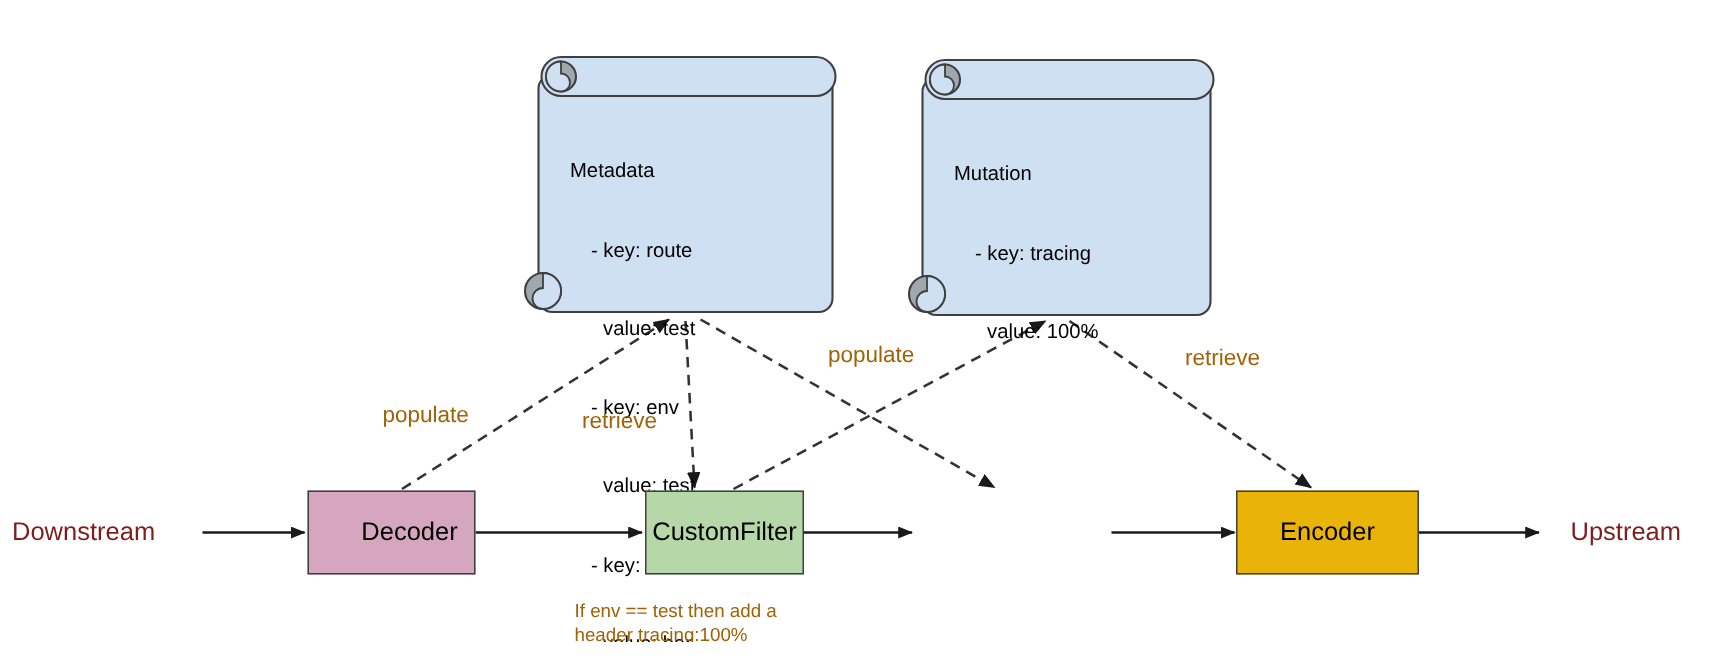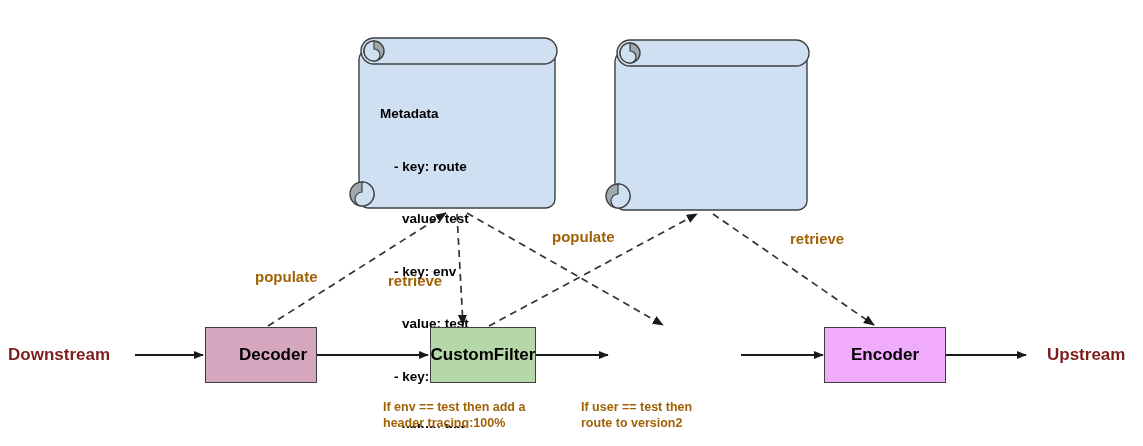--- a/index.html
+++ b/index.html
@@ -10,21 +10,20 @@
   body {
     font-family: "Liberation Sans", sans-serif;
     -webkit-font-smoothing: antialiased;
   }
   #canvas {
     position: relative;
     width: 1143px;
     height: 428px;
     background: #ffffff;
     overflow: hidden;
-    font-weight: bold;
   }
   #edges {
     position: absolute;
     left: 0;
     top: 0;
     width: 1143px;
     height: 446px;
     pointer-events: none;
   }
 
@@ -158,42 +157,45 @@
 
   <div class="scroll" style="left:616px; top:38px; width:192px; height:175px;">
     <svg class="scroll-svg" width="206" height="180" viewBox="0 0 206 180">
       <path d="M8,14 h174 a9,9 0 0 1 9,9 v140 a9,9 0 0 1 -9,9 h-174 a9,9 0 0 1 -9,-9 v-140 a9,9 0 0 1 9,-9 z" fill="#cfe0f3" stroke="#3f3f3f" stroke-width="1.4"></path>
       <path d="M14,2 h166 a13,13 0 0 1 0,26 h-166 a13,13 0 0 1 0,-26 z" fill="#cfe0f3" stroke="#3f3f3f" stroke-width="1.4"></path>
       <circle cx="14" cy="15" r="10" fill="#9fa8ad" stroke="#3f3f3f" stroke-width="1.4"></circle>
       <path d="M14,5 a10,10 0 0 0 0,20 a6,6 0 0 0 0,-12 z" fill="#cfe0f3" stroke="#3f3f3f" stroke-width="1.2"></path>
       <circle cx="2" cy="158" r="12" fill="#9fa8ad" stroke="#3f3f3f" stroke-width="1.4"></circle>
       <path d="M2,146 a12,12 0 0 1 0,24 a7,7 0 0 1 0,-14 z" fill="#cfe0f3" stroke="#3f3f3f" stroke-width="1.2"></path>
     </svg>
+    <div class="scroll-text">
+      <span class="ln">Mutation</span>
+      <span class="ln indent1">- key: tracing</span>
+      <span class="ln indent2">value: 100%</span>
+    </div>
   </div>
 
   <div class="edge-label" style="left:255px; top:268px;">populate</div>
   <div class="edge-label" style="left:388px; top:272px;">retrieve</div>
   <div class="edge-label" style="left:552px; top:228px;">populate</div>
   <div class="edge-label" style="left:790px; top:230px;">retrieve</div>
 
   <div class="endpoint-label" style="left:8px; top:345px;">Downstream</div>
   <div class="endpoint-label" style="left:1036px; top:345px;margin-left:11px;">Upstream</div>
 
   <div class="node" style="left:205px; top:327px; width:112px; height:56px; background:#d5a6bd;padding-left:24px;">
     <span>Decoder</span>
   </div>
 
   <div class="node" style="left:430px; top:327px; width:106px; height:56px; background:#b6d7a8; flex-direction:row;">
     <span>Custom</span>
     <span>Filter</span>
   </div>
 
 
-  <div class="node" style="left:824px; top:327px; width:122px; height:56px; background:#f0abfc;">
+  <div class="node" style="left:824px; top:327px; width:122px; height:56px; background:#eab308;">
     <span>Encoder</span>
   </div>
 
   <div class="caption" style="left:383px; top:399px; width:200px;">If env == test then add a
 header tracing:100%</div>
-  <div class="caption" style="left:581px; top:399px; width:190px;">If user == test then
-route to version2</div>
 
 </div>
 
 </body></html>

